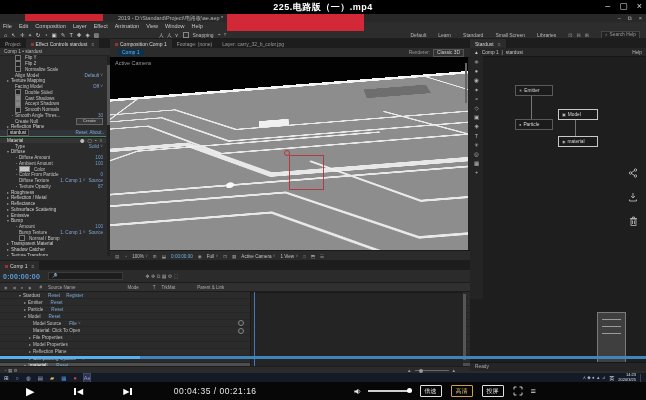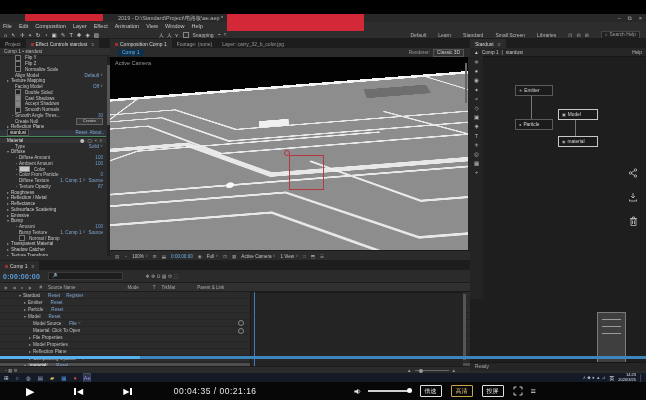--- a/index.html
+++ b/index.html
@@ -165,20 +165,28 @@
   #tray .ti{color:#9fb0c8;font-size:4.5px;}
   #tb-lang{color:#dde4ef;font-size:4.8px;}
   #tb-clock{color:#dde4ef;font-size:4px;line-height:4.2px;text-align:right;}
   #tb-edge{width:2px;height:8px;border-left:1px solid #3a4458;}
 </style>
 </head>
 <body>
 
 <div id="stage">
 
+  <div class="abs" id="p-titlebar">
+    <div class="abs" id="p-title">225.电路版（一）.mp4</div>
+    <div class="abs winbtns">
+      <span>–</span>
+      <span>▢</span>
+      <span>×</span>
+    </div>
+  </div>
 
   <div class="abs" id="desktop">
 
     <div class="abs" id="ae-titlebar">
       <div id="ae-title">2019 - D:\Standard\Project\电路板\ae.aep *</div>
       <div id="ae-winbtns">
         <span>–</span>
         <span>⧉</span>
         <span>×</span>
       </div>

